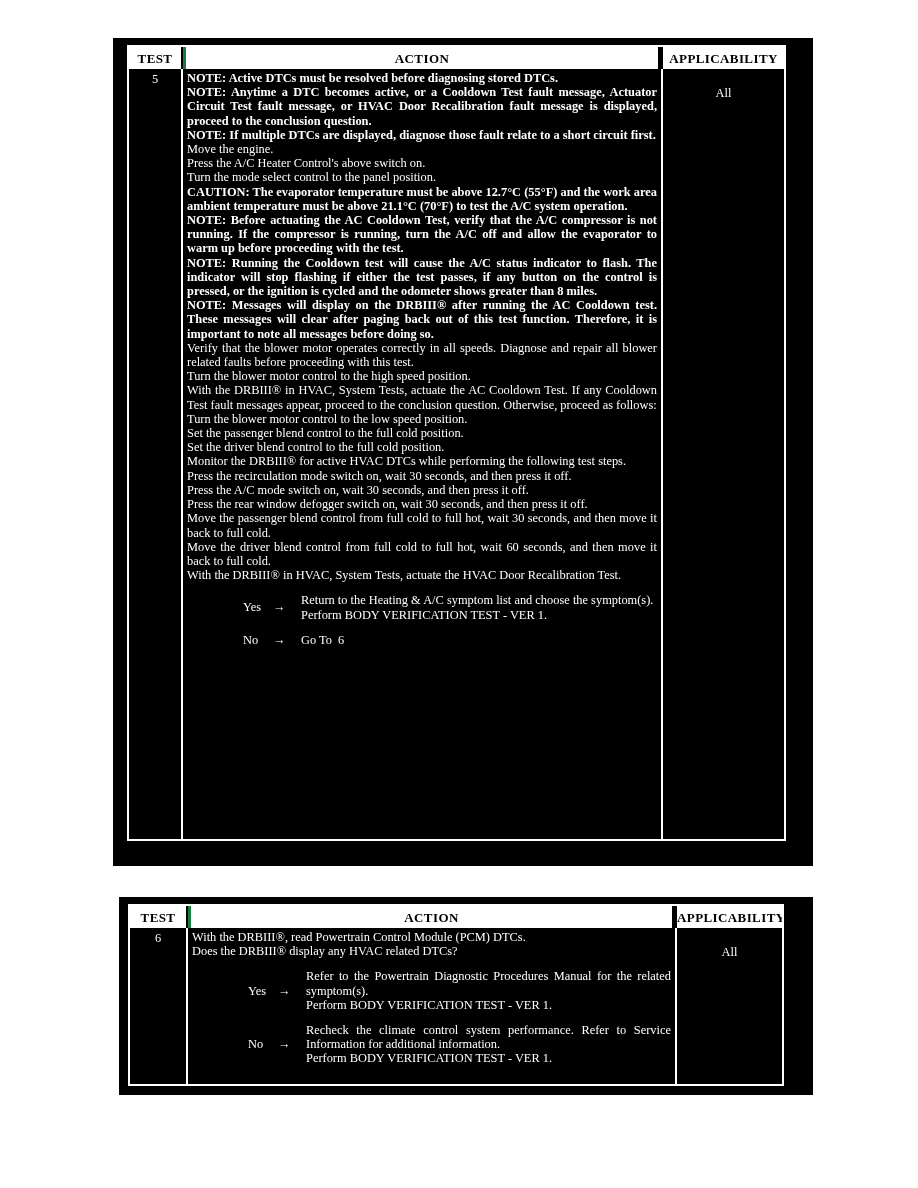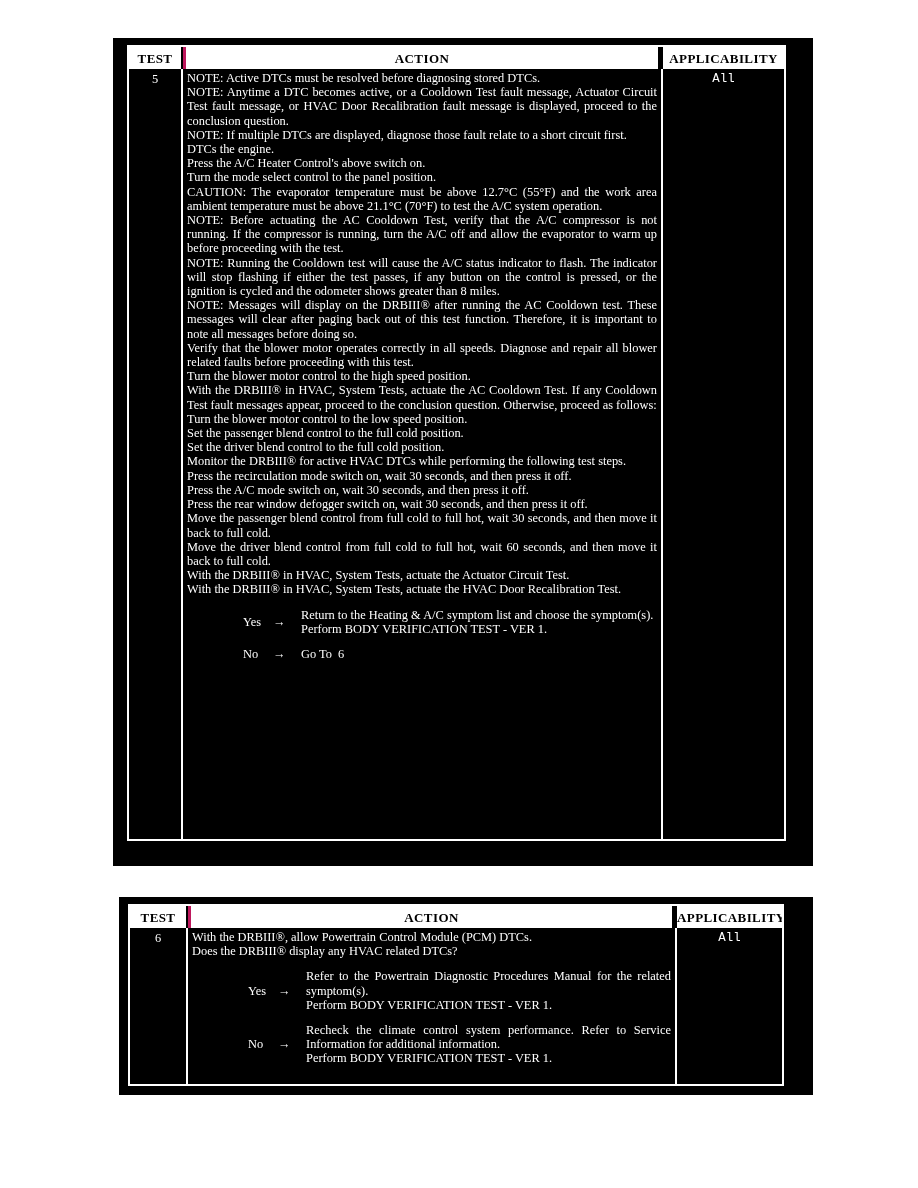--- a/index.html
+++ b/index.html
@@ -27,33 +27,33 @@
   #table1 .thead, #table1 .tbody { grid-template-columns:52px 1fr 121px; }
   #table2 .thead, #table2 .tbody { grid-template-columns:56px 1fr 105px; }
 
   .thead { gap:2px; background:#000000; flex:0 0 auto; }
   .th {
     background:#ffffff; color:#000000;
     font-weight:bold; font-size:13px; line-height:15px;
     text-align:center; padding:4px 0 3px;
     letter-spacing:0.4px;
   }
-  .th.mid { border-left:3px solid #be185d; border-right:3px solid #000000; }
+  .th.mid { border-left:3px solid #15803d; border-right:3px solid #000000; }
 
   .tbody { gap:2px; background:#ffffff; flex:1 1 auto; min-height:0; }
   .td {
     background:#000000; color:#ffffff;
     font-size:12.4px; line-height:14.2px;
   }
   .td.c-test { text-align:center; padding-top:3px; }
-  .td.c-appl { text-align:center; padding-top:3px;font-family:Liberation Mono, monospace; }
+  .td.c-appl { text-align:center; padding-top:17px; }
   .td.c-action { padding:2px 4px 4px; }
 
   .para { text-align:justify; }
-  .para.bold { font-weight:normal; }
+  .para.bold { font-weight:bold; }
 
   .answer { display:flex; align-items:center; margin-top:11px; }
   .ans-label { flex:0 0 auto; margin-left:56px; width:30px; }
   .ans-arrow { flex:0 0 auto; width:28px; }
   .ans-text { flex:1 1 auto; text-align:justify; }
 </style>
 </head>
 <body>
 
 <div class="page">
@@ -64,40 +64,39 @@
         <div class="th">TEST</div>
         <div class="th mid">ACTION</div>
         <div class="th">APPLICABILITY</div>
       </div>
       <div class="tbody">
         <div class="td c-test">5</div>
         <div class="td c-action">
           <div class="para bold">NOTE: Active DTCs must be resolved before diagnosing stored DTCs.</div>
           <div class="para bold">NOTE: Anytime a DTC becomes active, or a Cooldown Test fault message, Actuator Circuit Test fault message, or HVAC Door Recalibration fault message is displayed, proceed to the conclusion question.</div>
           <div class="para bold">NOTE: If multiple DTCs are displayed, diagnose those fault relate to a short circuit first.</div>
-          <div class="para normal">DTCs the engine.</div>
+          <div class="para normal">Move the engine.</div>
           <div class="para normal">Press the A/C Heater Control's above switch on.</div>
           <div class="para normal">Turn the mode select control to the panel position.</div>
           <div class="para bold">CAUTION: The evaporator temperature must be above 12.7°C (55°F) and the work area ambient temperature must be above 21.1°C (70°F) to test the A/C system operation.</div>
           <div class="para bold">NOTE: Before actuating the AC Cooldown Test, verify that the A/C compressor is not running. If the compressor is running, turn the A/C off and allow the evaporator to warm up before proceeding with the test.</div>
           <div class="para bold">NOTE: Running the Cooldown test will cause the A/C status indicator to flash. The indicator will stop flashing if either the test passes, if any button on the control is pressed, or the ignition is cycled and the odometer shows greater than 8 miles.</div>
           <div class="para bold">NOTE: Messages will display on the DRBIII® after running the AC Cooldown test. These messages will clear after paging back out of this test function. Therefore, it is important to note all messages before doing so.</div>
           <div class="para normal">Verify that the blower motor operates correctly in all speeds. Diagnose and repair all blower related faults before proceeding with this test.</div>
           <div class="para normal">Turn the blower motor control to the high speed position.</div>
           <div class="para normal">With the DRBIII® in HVAC, System Tests, actuate the AC Cooldown Test. If any Cooldown Test fault messages appear, proceed to the conclusion question. Otherwise, proceed as follows:</div>
           <div class="para normal">Turn the blower motor control to the low speed position.</div>
           <div class="para normal">Set the passenger blend control to the full cold position.</div>
           <div class="para normal">Set the driver blend control to the full cold position.</div>
           <div class="para normal">Monitor the DRBIII® for active HVAC DTCs while performing the following test steps.</div>
           <div class="para normal">Press the recirculation mode switch on, wait 30 seconds, and then press it off.</div>
           <div class="para normal">Press the A/C mode switch on, wait 30 seconds, and then press it off.</div>
           <div class="para normal">Press the rear window defogger switch on, wait 30 seconds, and then press it off.</div>
           <div class="para normal">Move the passenger blend control from full cold to full hot, wait 30 seconds, and then move it back to full cold.</div>
           <div class="para normal">Move the driver blend control from full cold to full hot, wait 60 seconds, and then move it back to full cold.</div>
-          <div class="para normal">With the DRBIII® in HVAC, System Tests, actuate the Actuator Circuit Test.</div>
           <div class="para normal">With the DRBIII® in HVAC, System Tests, actuate the HVAC Door Recalibration Test.</div>
 
           <div class="answer">
             <span class="ans-label">Yes</span>
             <span class="ans-arrow">→</span>
             <span class="ans-text">
               <div>Return to the Heating &amp; A/C symptom list and choose the symptom(s).</div>
               <div>Perform BODY VERIFICATION TEST - VER 1.</div>
             </span>
           </div>
@@ -117,21 +116,21 @@
   <div class="tframe" id="table2">
     <div class="tinner">
       <div class="thead">
         <div class="th">TEST</div>
         <div class="th mid">ACTION</div>
         <div class="th">APPLICABILITY</div>
       </div>
       <div class="tbody">
         <div class="td c-test">6</div>
         <div class="td c-action">
-          <div class="para normal">With the DRBIII®, allow Powertrain Control Module (PCM) DTCs.</div>
+          <div class="para normal">With the DRBIII®, read Powertrain Control Module (PCM) DTCs.</div>
           <div class="para normal">Does the DRBIII® display any HVAC related DTCs?</div>
 
           <div class="answer">
             <span class="ans-label">Yes</span>
             <span class="ans-arrow">→</span>
             <span class="ans-text">
               <div>Refer to the Powertrain Diagnostic Procedures Manual for the related symptom(s).</div>
               <div>Perform BODY VERIFICATION TEST - VER 1.</div>
             </span>
           </div>

